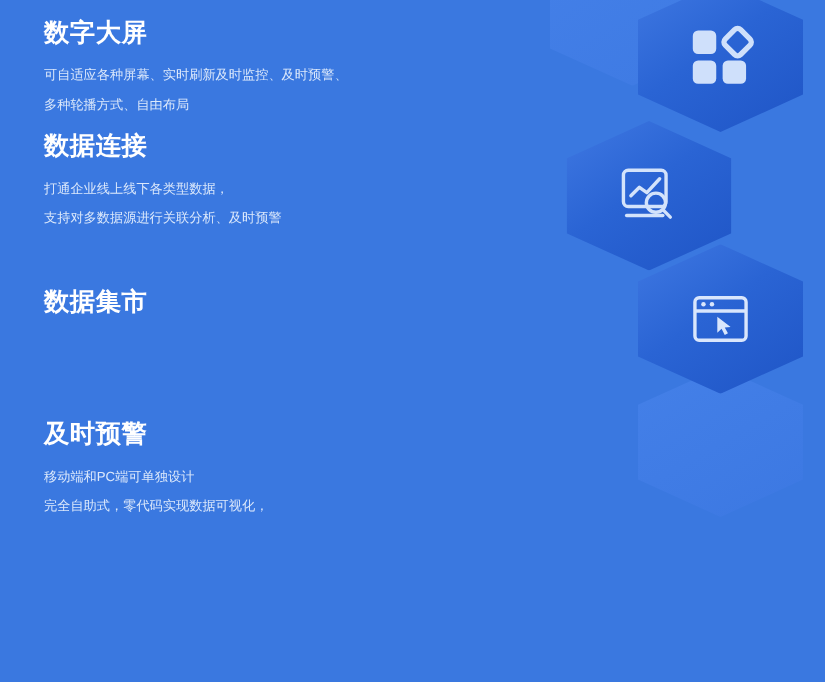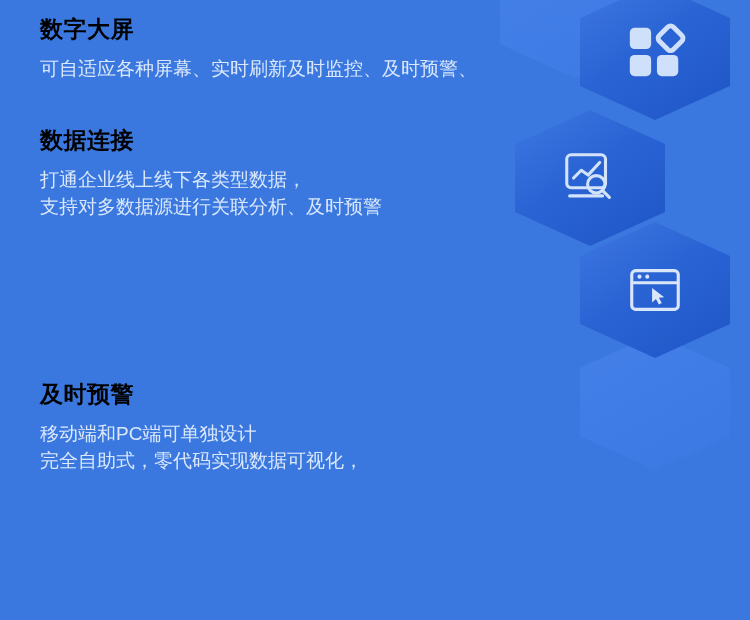--- a/index.html
+++ b/index.html
@@ -73,37 +73,37 @@
     position: relative;
     z-index: 2;
     padding: 0;
   }
 
   .feature {
     position: absolute;
     left: 40px;
   }
   .feature-1 { top: 13px; }
-  .feature-2 { top: 124px; }
+  .feature-2 { top: 116px; }
   .feature-3 { top: 258px; }
   .feature-4 { top: 378px; }
 
   .feature-title {
     margin: 0;
     font-size: 23px;
     line-height: 32px;
     font-weight: bold;
-    color: #000000;
+    color: #ffffff;
     letter-spacing: 0.5px;
     white-space: nowrap;
   }
 
   .feature-desc {
     margin: 10px 0 0 0;
-    font-size: 19px;
+    font-size: 12px;
     line-height: 27px;
     color: #dbe8fb;
     font-weight: normal;
     white-space: nowrap;
   }
   .feature-desc .line { display: block; }
 </style>
 </head>
 <body>
 
@@ -144,32 +144,34 @@
     </div>
 
   </div>
 
   <div class="content">
 
     <div class="feature feature-1">
       <h2 class="feature-title">数字大屏</h2>
       <p class="feature-desc">
         <span class="line">可自适应各种屏幕、实时刷新及时监控、及时预警、</span>
+        <span class="line">多种轮播方式、自由布局</span>
       </p>
     </div>
 
     <div class="feature feature-2">
       <h2 class="feature-title">数据连接</h2>
       <p class="feature-desc">
         <span class="line">打通企业线上线下各类型数据，</span>
         <span class="line">支持对多数据源进行关联分析、及时预警</span>
       </p>
     </div>
 
     <div class="feature feature-3">
+      <h2 class="feature-title">数据集市</h2>
     </div>
 
     <div class="feature feature-4">
       <h2 class="feature-title">及时预警</h2>
       <p class="feature-desc">
         <span class="line">移动端和PC端可单独设计</span>
         <span class="line">完全自助式，零代码实现数据可视化，</span>
       </p>
     </div>
 

